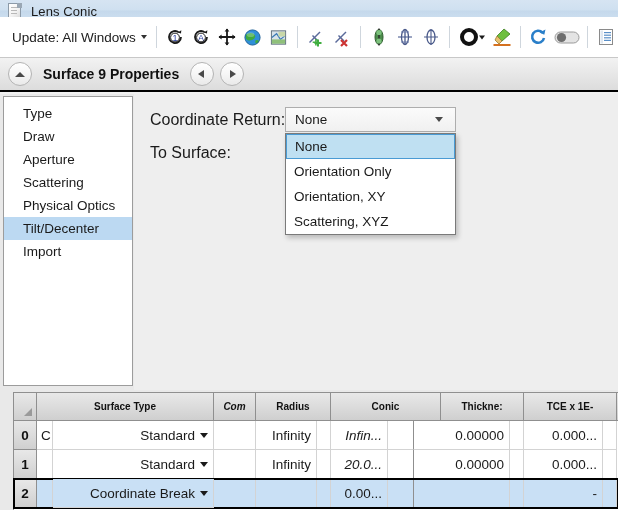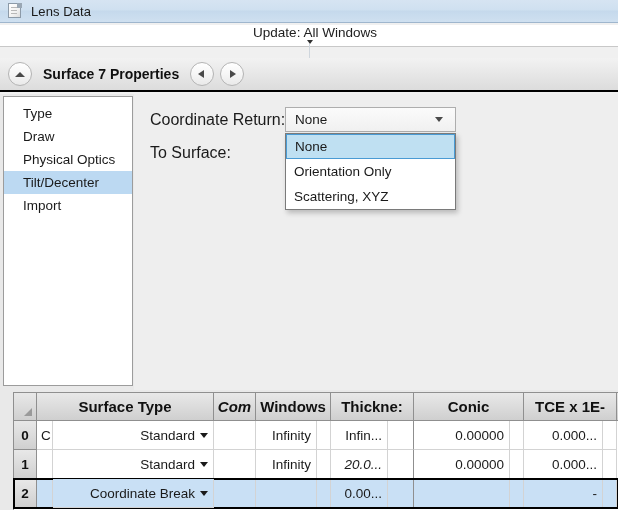--- a/index.html
+++ b/index.html
@@ -40,25 +40,24 @@
   .doc-fold {
     position: absolute; right: 1px; top: 0; width: 5px; height: 5px;
     background: #9aa7b4;
   }
   .titlebar-text {
     font-size: 13px; color: #1a1a1a; letter-spacing: .1px;
   }
 
   
   .toolbar {
-    position: absolute; left: 0; top: 25px; width: 618px; height: 22px;
+    position: absolute; left: 0; top: 17px; width: 618px; height: 41px;
     background: #ffffff;
     display: flex; align-items: center;
     border-bottom: 1px solid #c8c8c8;
-    flex-direction: column;
   }
   .update-label {
     font-size: 13.5px; color: #202020; margin-left: 12px; white-space: nowrap;
   }
   .caret-small {
     width: 0; height: 0; margin-left: 5px; margin-right: 4px;
     border-left: 3.5px solid transparent;
     border-right: 3.5px solid transparent;
     border-top: 4px solid #303030;
     display: inline-block; vertical-align: middle;
@@ -177,21 +176,21 @@
     border-left: 1px solid #8f8f8f;
     background: #ffffff;
   }
   .hdr-row {
     display: flex; height: 28px; align-items: stretch;
     background: linear-gradient(to bottom, #e8e8e8 0%, #dcdcdc 50%, #cfcfcf 100%);
     border-bottom: 1px solid #8f8f8f;
   }
   .hdr-cell {
     display: flex; align-items: center; justify-content: center;
-    font-size: 15px; font-weight: bold; color: #111111;
+    font-size: 10px; font-weight: bold; color: #111111;
     border-right: 1px solid #8f8f8f;
     overflow: hidden; white-space: nowrap; flex: none;
   }
   .corner-cell {
     width: 23px; flex: none; position: relative;
     border-right: 1px solid #8f8f8f;
   }
   .corner-tri {
     position: absolute; right: 4px; bottom: 4px;
     width: 0; height: 0;
@@ -232,21 +231,21 @@
 </head>
 <body>
 
 <div id="app">
 
   <div class="titlebar">
     <div class="titlebar-icon">
       <div class="doc-glyph"></div>
       <div class="doc-fold"></div>
     </div>
-    <span class="titlebar-text">Lens Data</span>
+    <span class="titlebar-text">Lens Conic</span>
   </div>
 
   <div class="toolbar">
     <span class="update-label">Update: All Windows</span>
     <span class="caret-small"></span>
 
     <div class="tb-sep"></div>
 
     <div class="tb-btn">
       <svg width="20" height="20" viewBox="0 0 20 20">
@@ -390,82 +389,85 @@
           </g>
       </svg>
     </div>
 
   </div>
 
   <div class="prop-header">
     <div class="round-btn rb1">
       <span class="chev-up"></span>
     </div>
-    <span class="prop-title">Surface  7 Properties</span>
+    <span class="prop-title">Surface  9 Properties</span>
     <div class="round-btn nav">
       <span class="chev-left"></span>
     </div>
     <div class="round-btn nav">
       <span class="chev-right"></span>
     </div>
   </div>
 
   <div class="body-region">
 
     <div class="sidebar">
       <div class="side-item">Type</div>
       <div class="side-item">Draw</div>
+      <div class="side-item">Aperture</div>
+      <div class="side-item">Scattering</div>
       <div class="side-item">Physical Optics</div>
       <div class="side-item active">Tilt/Decenter</div>
       <div class="side-item">Import</div>
     </div>
 
     <div class="content-pane">
       <span class="field-label" id="lbl-coord">Coordinate Return:</span>
       <span class="field-label" id="lbl-tosurf">To Surface:</span>
 
       <div class="combo">
         <span class="combo-text">None</span>
         <span class="combo-arrow"></span>
       </div>
 
       <div class="dropdown">
         <div class="dd-item selected">None</div>
         <div class="dd-item">Orientation Only</div>
+        <div class="dd-item">Orientation, XY</div>
         <div class="dd-item">Scattering, XYZ</div>
       </div>
     </div>
   </div>
 
   <div class="table-wrap">
     <div class="grid">
 
       <div class="hdr-row">
         <div class="corner-cell">
           <span class="corner-tri"></span>
         </div>
         <div class="hdr-cell" style="width:177px;">Surface Type</div>
         <div class="hdr-cell" style="width:42px;font-style:italic;">Com</div>
-        <div class="hdr-cell" style="width:75px;">Windows</div>
+        <div class="hdr-cell" style="width:75px;">Radius</div>
+        <div class="hdr-cell" style="width:110px;">Conic</div>
         <div class="hdr-cell" style="width:83px;">Thickne:</div>
-        <div class="hdr-cell" style="width:110px;">Conic</div>
         <div class="hdr-cell" style="width:93px;">TCE x 1E-</div>
       </div>
 
       <div class="data-row">
         <div class="row-num">0</div>
         <div class="cell left" style="width:16px;padding:0 0 0 4px;">C</div>
         <div class="cell typecell" style="width:161px;">
           <span>Standard</span>
           <span class="cell-caret"></span>
         </div>
         <div class="cell" style="width:42px;"></div>
         <div class="cell right" style="width:61px;">Infinity</div>
         <div class="cell" style="width:14px;"></div>
-        <div class="cell right" style="width:57px;">Infin...</div>
+        <div class="cell right" style="width:57px;font-style:italic;">Infin...</div>
         <div class="cell thick-right" style="width:26px;"></div>
         <div class="cell right" style="width:96px;">0.00000</div>
         <div class="cell" style="width:14px;"></div>
         <div class="cell right" style="width:79px;">0.000...</div>
         <div class="cell" style="width:14px;"></div>
       </div>
 
       <div class="data-row">
         <div class="row-num">1</div>
         <div class="cell left" style="width:16px;padding:0 0 0 4px;"></div>

